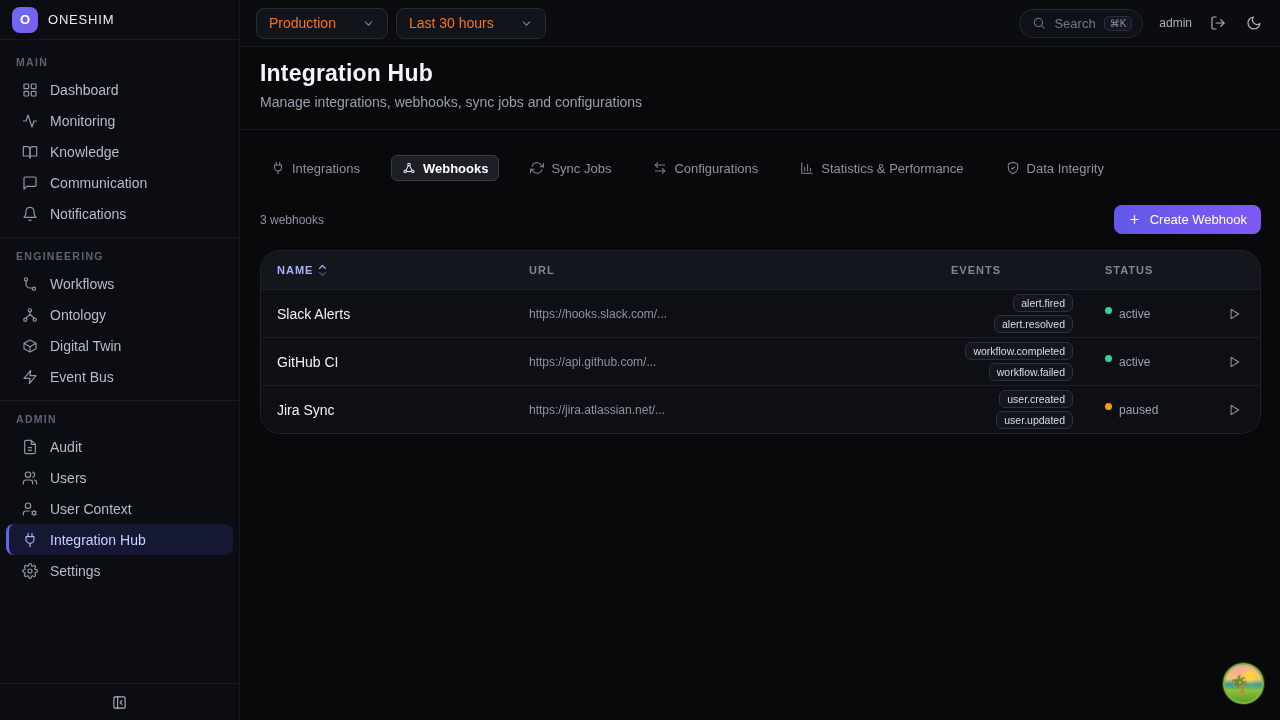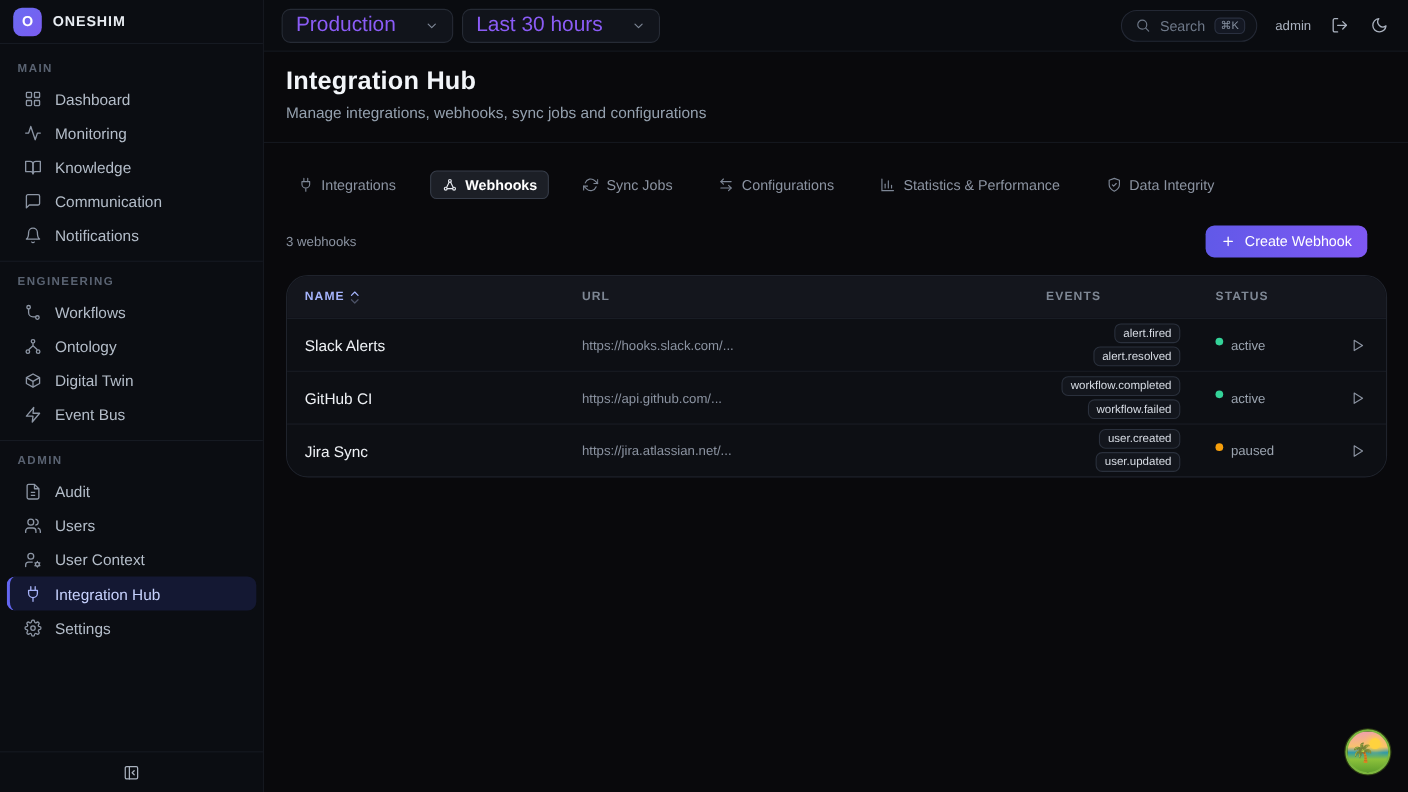--- a/index.html
+++ b/index.html
@@ -8,41 +8,41 @@
   .app { display:flex; width:1280px; height:720px; }
 
   
   .sidebar { width:240px; height:720px; background:#0b0d12; border-right:1px solid #15181f;
     display:flex; flex-direction:column; flex-shrink:0; }
   .sb-header { height:40px; display:flex; align-items:center; gap:10px; padding:0 12px;
     border-bottom:1px solid #161a22; }
   .logo-badge { width:26px; height:26px; border-radius:8px;
     background:linear-gradient(135deg,#6a6cf2,#7b5cf0); color:#fff; font-size:13px; font-weight:bold;
     display:flex; align-items:center; justify-content:center; }
-  .brand-name { font-size:13px; font-weight:bold; letter-spacing:.8px; color:#e8ecf2; }
+  .brand-name { font-size:13px; font-weight:normal; letter-spacing:.8px; color:#e8ecf2; }
   .sb-nav { flex:1; padding:6px 0; overflow:hidden; }
   .sb-section-label { font-size:10.5px; font-weight:bold; letter-spacing:1.3px; color:#5a6372;
     padding:10px 16px 6px; }
   .sb-divider { height:1px; background:#161a22; margin:8px 0 2px; }
   .sb-item { height:31px; display:flex; align-items:center; gap:12px; padding:0 16px;
     font-size:14px; color:#b4bdc9; cursor:pointer; margin:0 6px; border-radius:8px; }
   .sb-item .ic { display:flex; color:#8d96a5; }
   .sb-item.active { background:#141833; border-left:3px solid #6366f1; padding-left:13px;
     color:#c7d2fe; }
   .sb-item.active .ic { color:#a5b0f5; }
   .sb-footer { height:37px; border-top:1px solid #161a22; display:flex; align-items:center;
     justify-content:center; color:#8d96a5; }
 
   
   .main { flex:1; display:flex; flex-direction:column; background:#09090c; position:relative; }
   .topbar { height:47px; border-bottom:1px solid #15181f; display:flex; align-items:center;
     padding:0 16px; gap:8px; background:#0a0c10; }
   .select-btn { height:31px; display:flex; align-items:center; gap:26px; padding:0 12px;
-    background:#11141b; border:1px solid #262b35; border-radius:8px; font-size:19px;
-    color:#8b5cf6; cursor:pointer; }
+    background:#11141b; border:1px solid #262b35; border-radius:8px; font-size:14px;
+    color:#f97316; cursor:pointer; }
   .select-btn .chev { color:#7d8695; display:flex; }
   .topbar-right { margin-left:auto; display:flex; align-items:center; gap:16px; }
   .search-pill { height:29px; display:flex; align-items:center; gap:8px; padding:0 10px 0 12px;
     border:1px solid #232834; border-radius:999px; background:#0e1117; color:#6e7888;
     font-size:13px; cursor:pointer; min-width:108px; }
   .kbd { font-size:10px; border:1px solid #2a3040; border-radius:5px; padding:1px 5px;
     color:#8a94a4; background:#141823; }
   .user-name { font-size:12px; color:#aab2bf; }
   .icon-btn { background:none; border:none; color:#aab2bf; display:flex; cursor:pointer; padding:2px; }
 
@@ -50,21 +50,21 @@
   .page-title { font-size:23px; font-weight:bold; color:#f2f5f9; letter-spacing:.2px; }
   .page-subtitle { font-size:14px; color:#94a0ae; margin-top:7px; }
 
   .tabs { display:flex; align-items:center; gap:20px; padding:25px 20px 0; }
   .tab { height:26px; display:flex; align-items:center; gap:7px; padding:0 10px; border-radius:6px;
     font-size:13px; color:#8b93a1; cursor:pointer; border:1px solid transparent; }
   .tab .ic { display:flex; color:#7d8695; }
   .tab.active { background:#1c1f26; border-color:#363c48; color:#fff; font-weight:bold; }
   .tab.active .ic { color:#e5e8ee; }
 
-  .toolbar { display:flex; align-items:center; justify-content:space-between; padding:24px 37px 0 20px; }
+  .toolbar { display:flex; align-items:center; justify-content:space-between; padding:24px 19px 0 20px; }
   .count-label { font-size:12px; color:#8b93a1; }
   .primary-btn { height:29px; display:flex; align-items:center; gap:9px; padding:0 14px;
     border:none; border-radius:8px; background:linear-gradient(90deg,#6159e8,#7f58f3);
     color:#fff; font-size:13px; cursor:pointer; font-family:inherit; }
 
   .table-card { margin:16px 19px 0 20px; border:1px solid #1f232c; border-radius:20px;
     overflow:hidden; background:#0d0f14; }
   .t-row { display:grid; grid-template-columns:252px 422px 154px 118px 1fr; align-items:center; }
   .t-head { background:#14161d; height:38px; }
   .t-head .t-cell { font-size:11px; font-weight:bold; letter-spacing:1px; color:#7e8794; }

